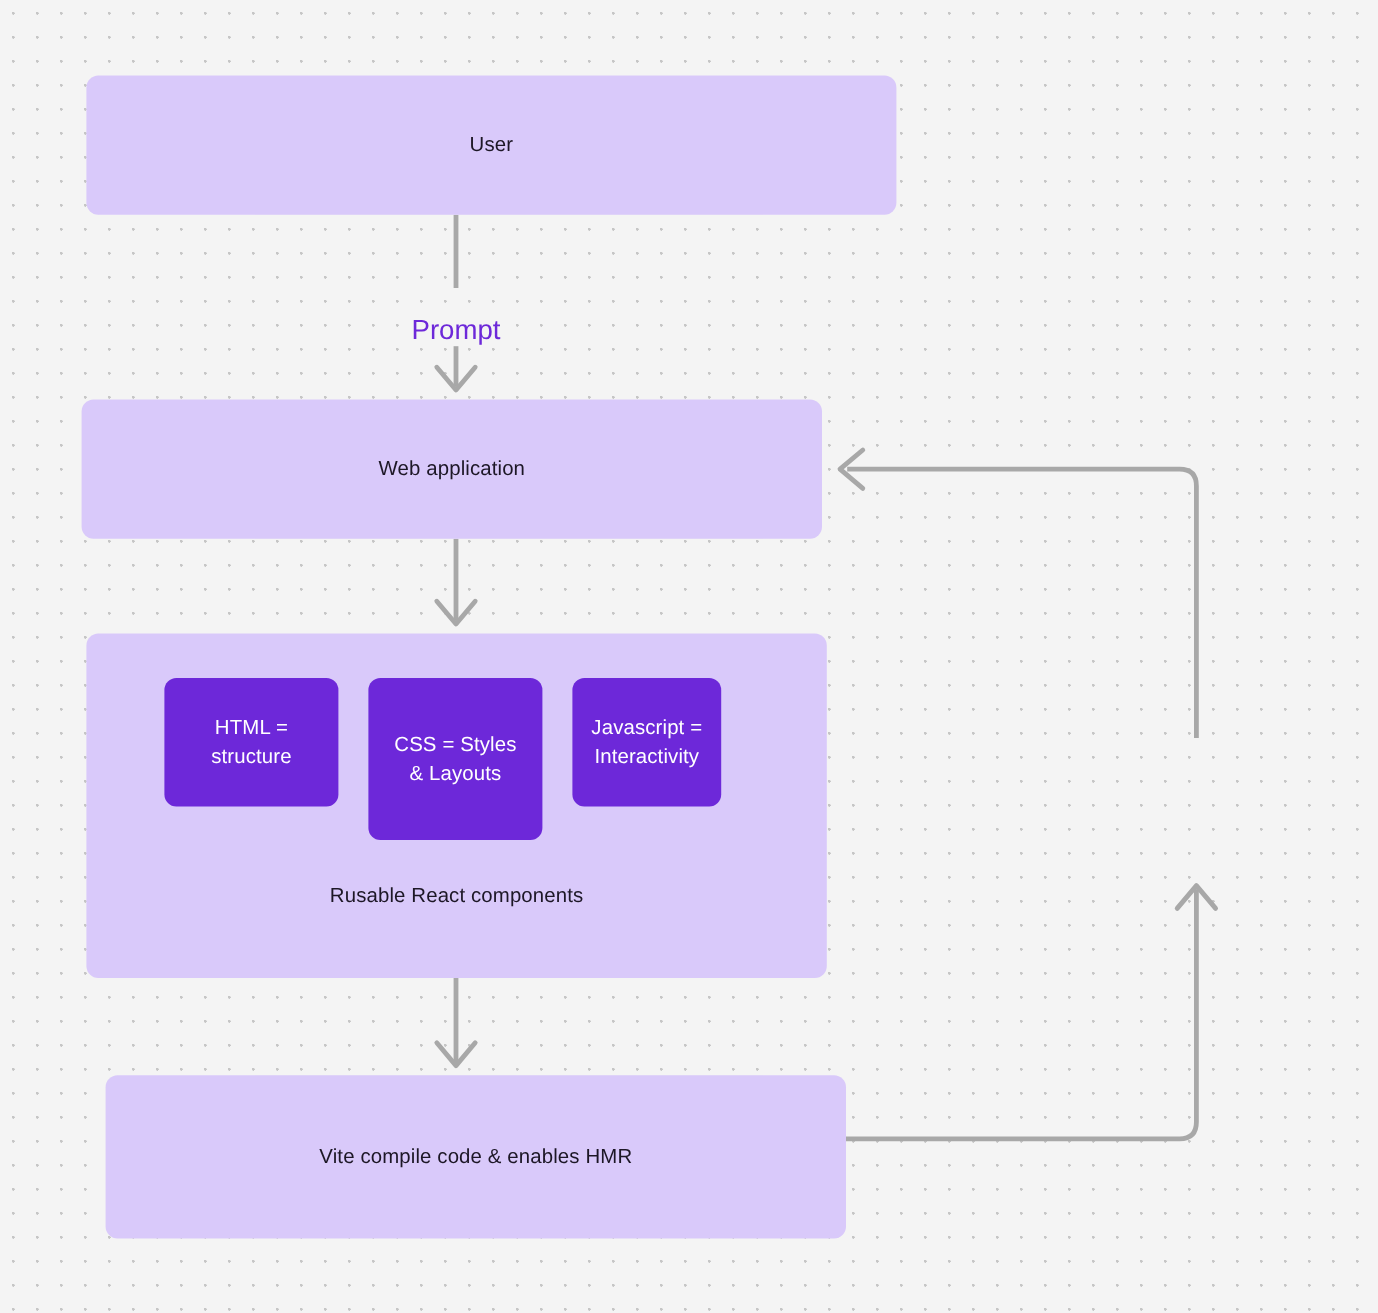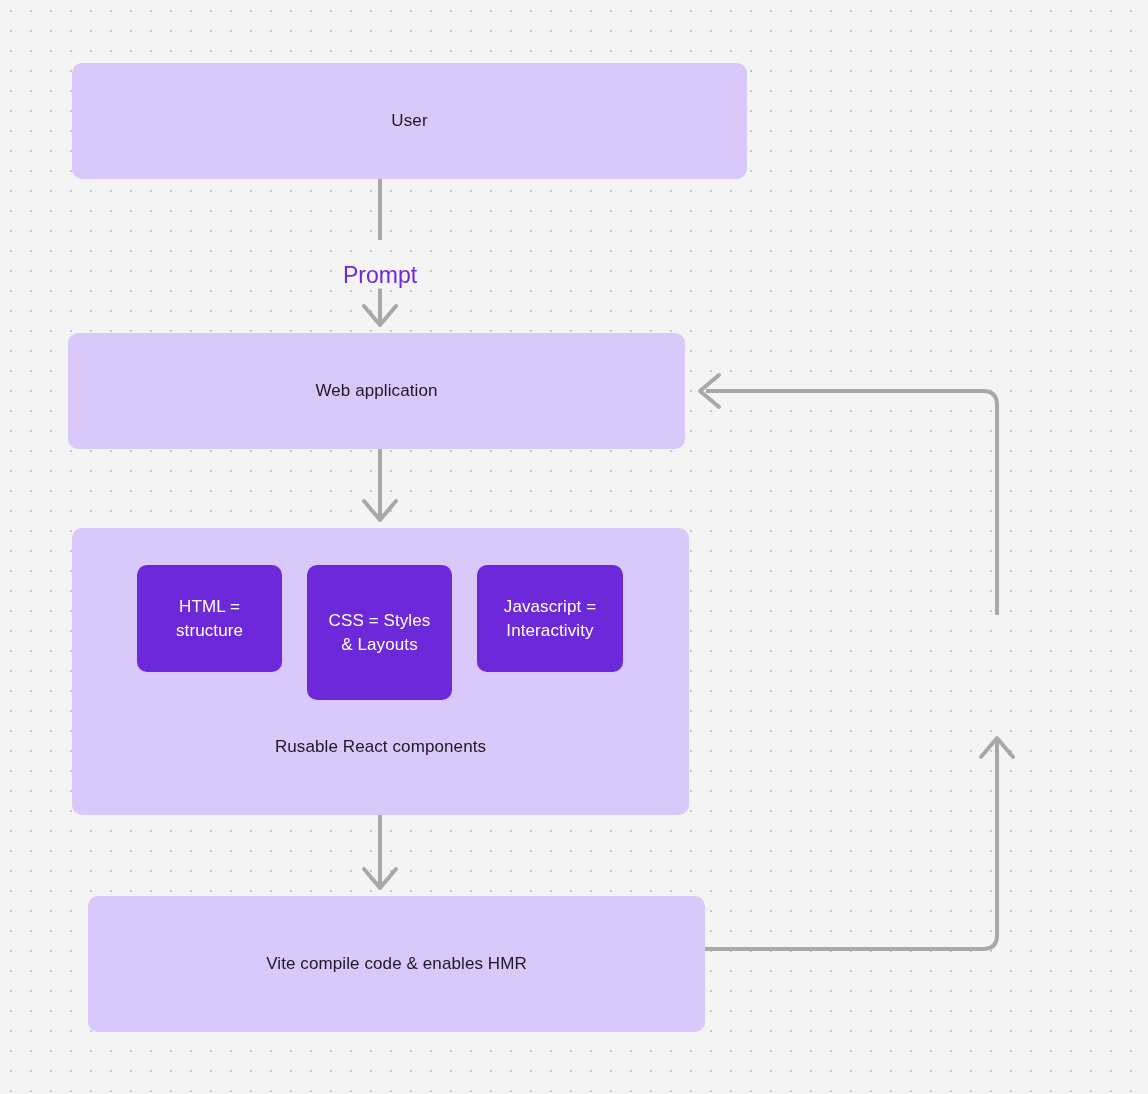--- a/index.html
+++ b/index.html
@@ -72,21 +72,21 @@
 
   
   #node-user          { left: 72px;  top: 63px;  width: 675px; height: 116px; }
   #node-web           { left: 68px;  top: 333px; width: 617px; height: 116px; }
   #node-components    { left: 72px;  top: 528px; width: 617px; height: 287px; }
   #node-vite          { left: 88px;  top: 896px; width: 617px; height: 136px; text-align: right; }
   #node-render        { left: 902px; top: 615px; width: 190px; height: 112px; }
 
   #chip-html          { left: 65px;  top: 37px;  width: 145px; height: 107px; }
   #chip-css           { left: 235px; top: 37px;  width: 145px; height: 135px; }
-  #chip-js            { left: 405px; top: 37px;  width: 146px; height: 107px; }
+  #chip-js            { left: 405px; top: 37px;  width: 124px; height: 107px; }
   #group-caption-text { top: 192px; margin-top: 16px; }
 
   
   .edge-layer {
     position: absolute;
     left: 0; top: 0;
     width: 1148px;
     height: 1094px;
     pointer-events: none;
   }

